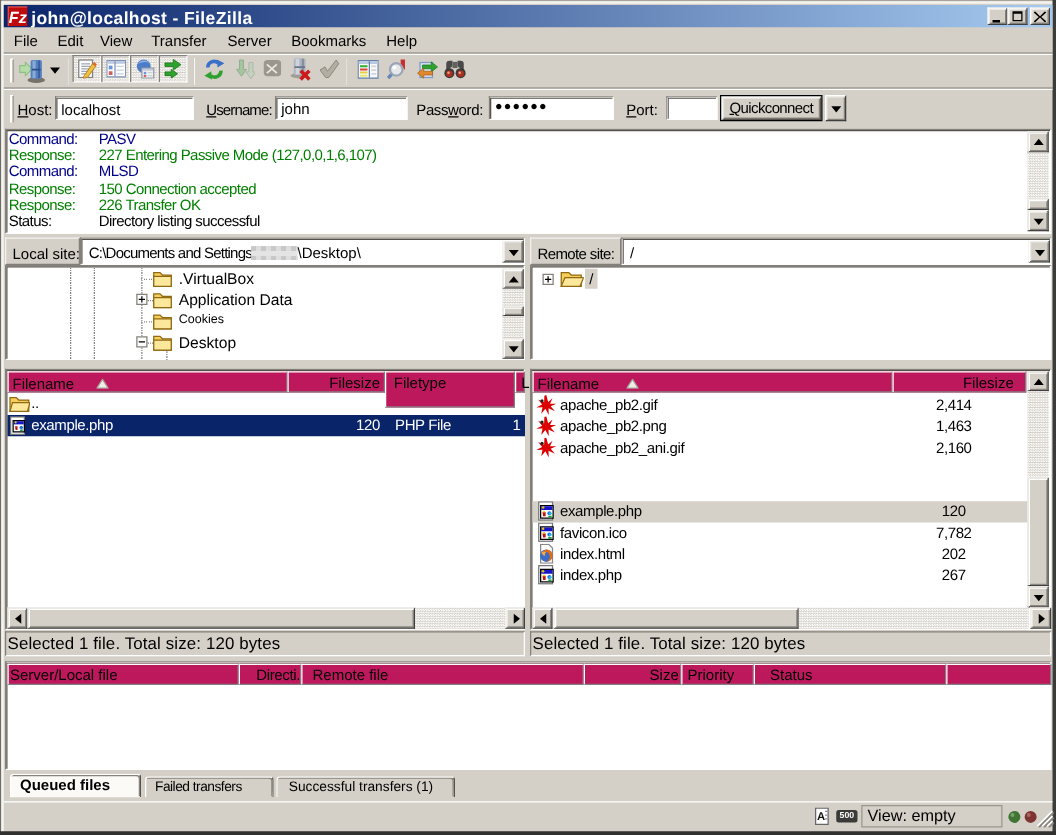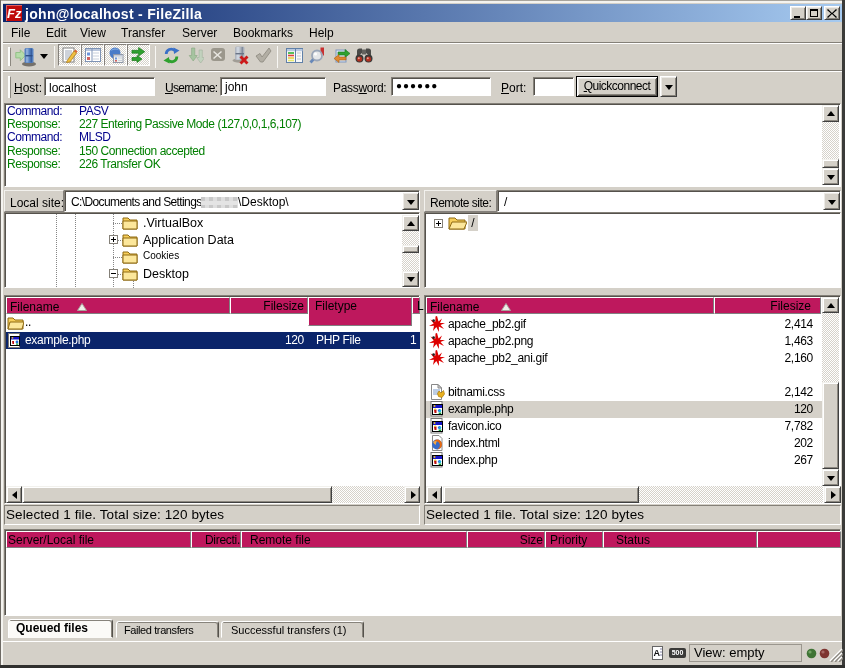--- a/index.html
+++ b/index.html
@@ -15,21 +15,21 @@
 .tdn{width:0;height:0;border-left:4px solid transparent;border-right:4px solid transparent;border-top:5px solid #000}
 .tlf{width:0;height:0;border-top:4px solid transparent;border-bottom:4px solid transparent;border-right:5px solid #000}
 .trt{width:0;height:0;border-top:4px solid transparent;border-bottom:4px solid transparent;border-left:5px solid #000}
 .hseg{background:#be185d;border:1px solid;border-color:#FFFFFF #808080 #808080 #FFFFFF;line-height:16px}
 .grip{width:3px;background:#FDFDFB;border-right:1px solid #8C8880;border-top:1px solid #fff}
 .tsep{width:1px;background:#8C8880;border-right:1px solid #F8F7F4}
 .r17{height:17px;line-height:17px;white-space:nowrap;letter-spacing:-0.3px}
 .rrow{position:absolute;left:0;width:396px;height:17px;line-height:17px;white-space:nowrap;letter-spacing:-0.3px}
 .icn{position:absolute;left:3px;top:0px;width:16px;height:16px}
 .fn{position:absolute;left:22px}
-.num{position:absolute;left:287px;width:100px;text-align:right}
+.num{position:absolute;left:287px;width:100px;text-align:center}
 u{text-decoration:underline}
 </style></head>
 <body>
 
 <div class="abs" style="left:0;top:0;width:845px;height:1px;background:#A8A49C"></div>
 <div class="abs" style="left:0;top:1px;width:845px;height:2px;background:#F4F3EF"></div>
 <div class="abs" style="left:0;top:0;width:1px;height:668px;background:#6E6A64"></div>
 <div class="abs" style="left:1px;top:1px;width:2px;height:665px;background:#F4F3EF"></div>
 <div class="abs" style="left:842px;top:0;width:3px;height:668px;background:#3B3B39"></div>
 <div class="abs" style="left:0;top:665px;width:845px;height:3px;background:#30302E"></div>
@@ -244,20 +244,24 @@
         <span style="position:absolute;left:1px">Command:</span>
         <span style="position:absolute;left:73px">MLSD</span>
       </div>
     <div style="height:13.2px;color:#007F00;position:relative">
         <span style="position:absolute;left:1px">Response:</span>
         <span style="position:absolute;left:73px">150 Connection accepted</span>
       </div>
     <div style="height:13.2px;color:#007F00;position:relative">
         <span style="position:absolute;left:1px">Response:</span>
         <span style="position:absolute;left:73px">226 Transfer OK</span>
+      </div>
+    <div style="height:13.2px;position:relative">
+        <span style="position:absolute;left:1px">Status:</span>
+        <span style="position:absolute;left:73px">Directory listing successful</span>
       </div>
   </div>
   <div class="abs" style="right:1px;top:1px;width:17px;height:81px">
     <div class="sb abs" style="left:0;top:0;width:17px;height:17px">
         <div class="tup abs" style="left:4px;top:5px"></div>
       </div>
     <div class="dither abs" style="left:0;top:17px;width:17px;height:37px"></div>
     <div class="sb abs" style="left:0;top:54px;width:17px;height:9px"></div>
     <div class="sb abs" style="left:0;top:63px;width:17px;height:17px">
         <div class="tdn abs" style="left:4px;top:6px"></div>
@@ -446,27 +450,20 @@
         <span class="fn">apache_pb2.png</span>
         <span class="num">1,463</span>
       </div>
     <div class="rrow" style="top:35px">
         <svg class="icn">
           <use href="#i-ap"></use>
         </svg>
         <span class="fn">apache_pb2_ani.gif</span>
         <span class="num">2,160</span>
       </div>
-    <div class="rrow" style="top:69px">
-        <svg class="icn">
-          <use href="#i-css"></use>
-        </svg>
-        <span class="fn">bitnami.css</span>
-        <span class="num">2,142</span>
-      </div>
     <div class="rrow" style="top:86px;background:#D5D1C9">
         <svg class="icn">
           <use href="#i-php"></use>
         </svg>
         <span class="fn">example.php</span>
         <span class="num">120</span>
       </div>
     <div class="rrow" style="top:103px">
         <svg class="icn">
           <use href="#i-php"></use>

